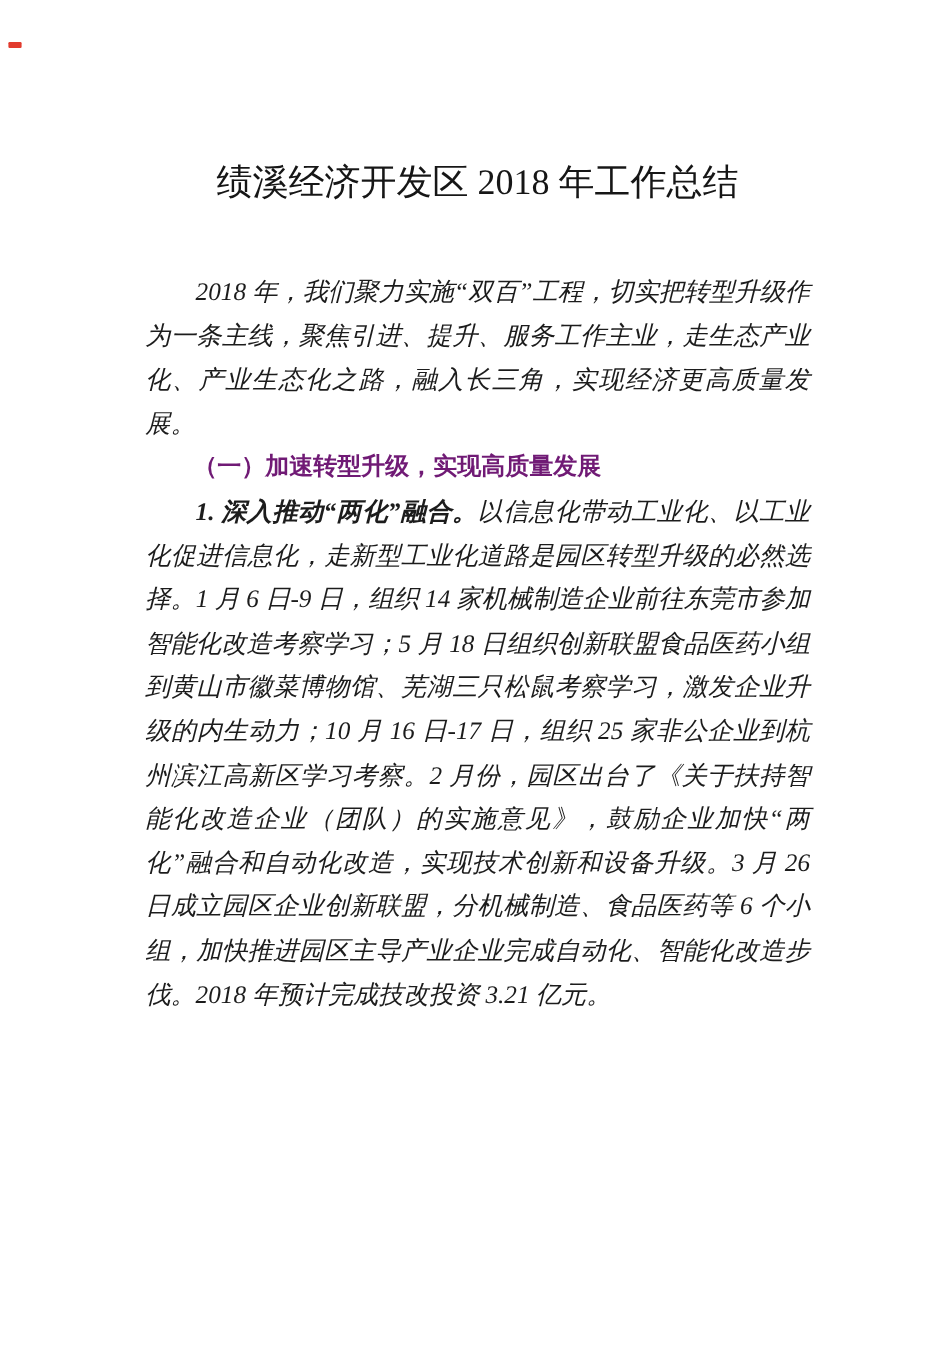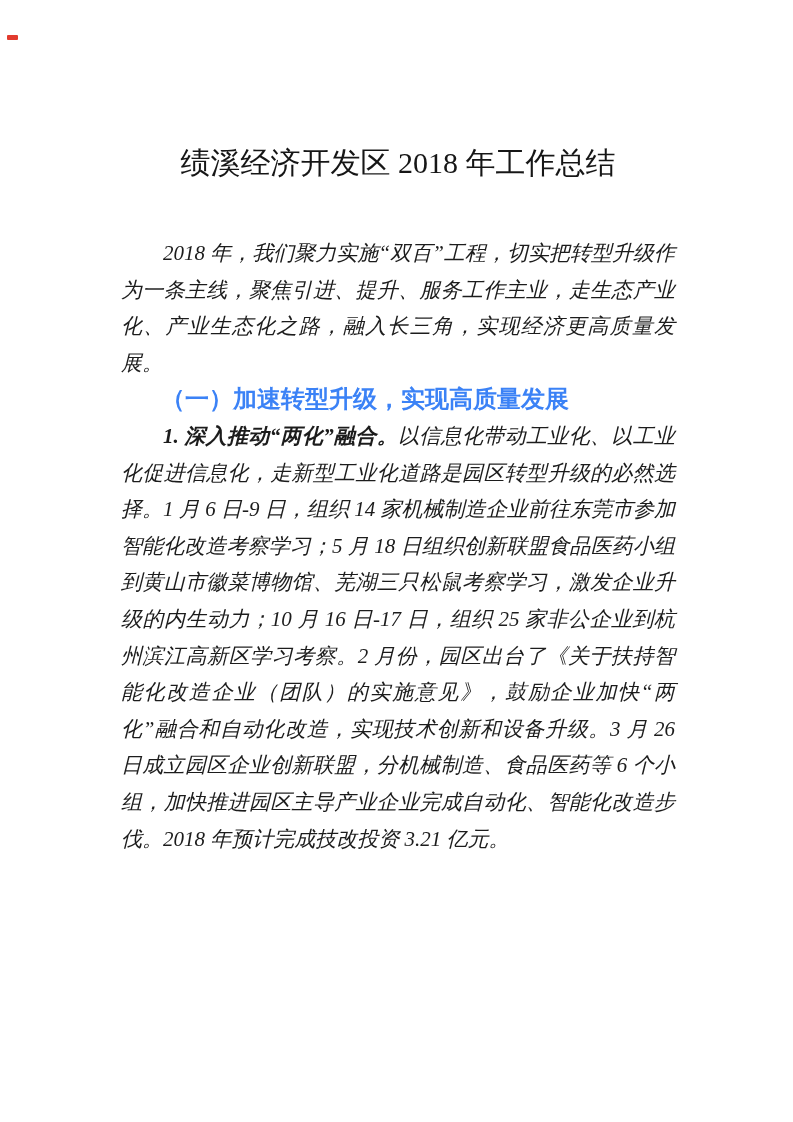--- a/index.html
+++ b/index.html
@@ -19,21 +19,21 @@
   .red-mark {
     position: absolute;
     left: 7px;
     top: 35px;
     width: 11px;
     height: 5px;
     background: #e23b2e;
     border-radius: 1px;
   }
   .content {
-    padding: 10px 118px 0 121px;
+    padding: 0 118px 0 121px;
   }
   .doc-title {
     margin: 0 0 49px 0;
     padding-top: 130px;
     font-size: 30px;
     line-height: 46px;
     font-weight: 400;
     text-align: center;
     white-space: nowrap;
     color: #161616;
@@ -44,25 +44,25 @@
     line-height: 36.6px;
     text-align: justify;
     text-justify: inter-character;
     text-indent: 42px;
     word-break: break-all;
     font-style: italic;
   }
   h2.section-heading {
     margin: 0;
     font-family: "Liberation Sans", "DejaVu Sans", sans-serif;
-    font-size: 24px;
+    font-size: 20px;
     line-height: 36.6px;
     font-weight: 700;
     text-indent: 40px;
-    color: #3b82f6;
+    color: #701a75;
     white-space: nowrap;
   }
   .lead-bold {
     font-weight: 700;
   }
 </style>
 </head>
 <body>
 
 <div class="page">

